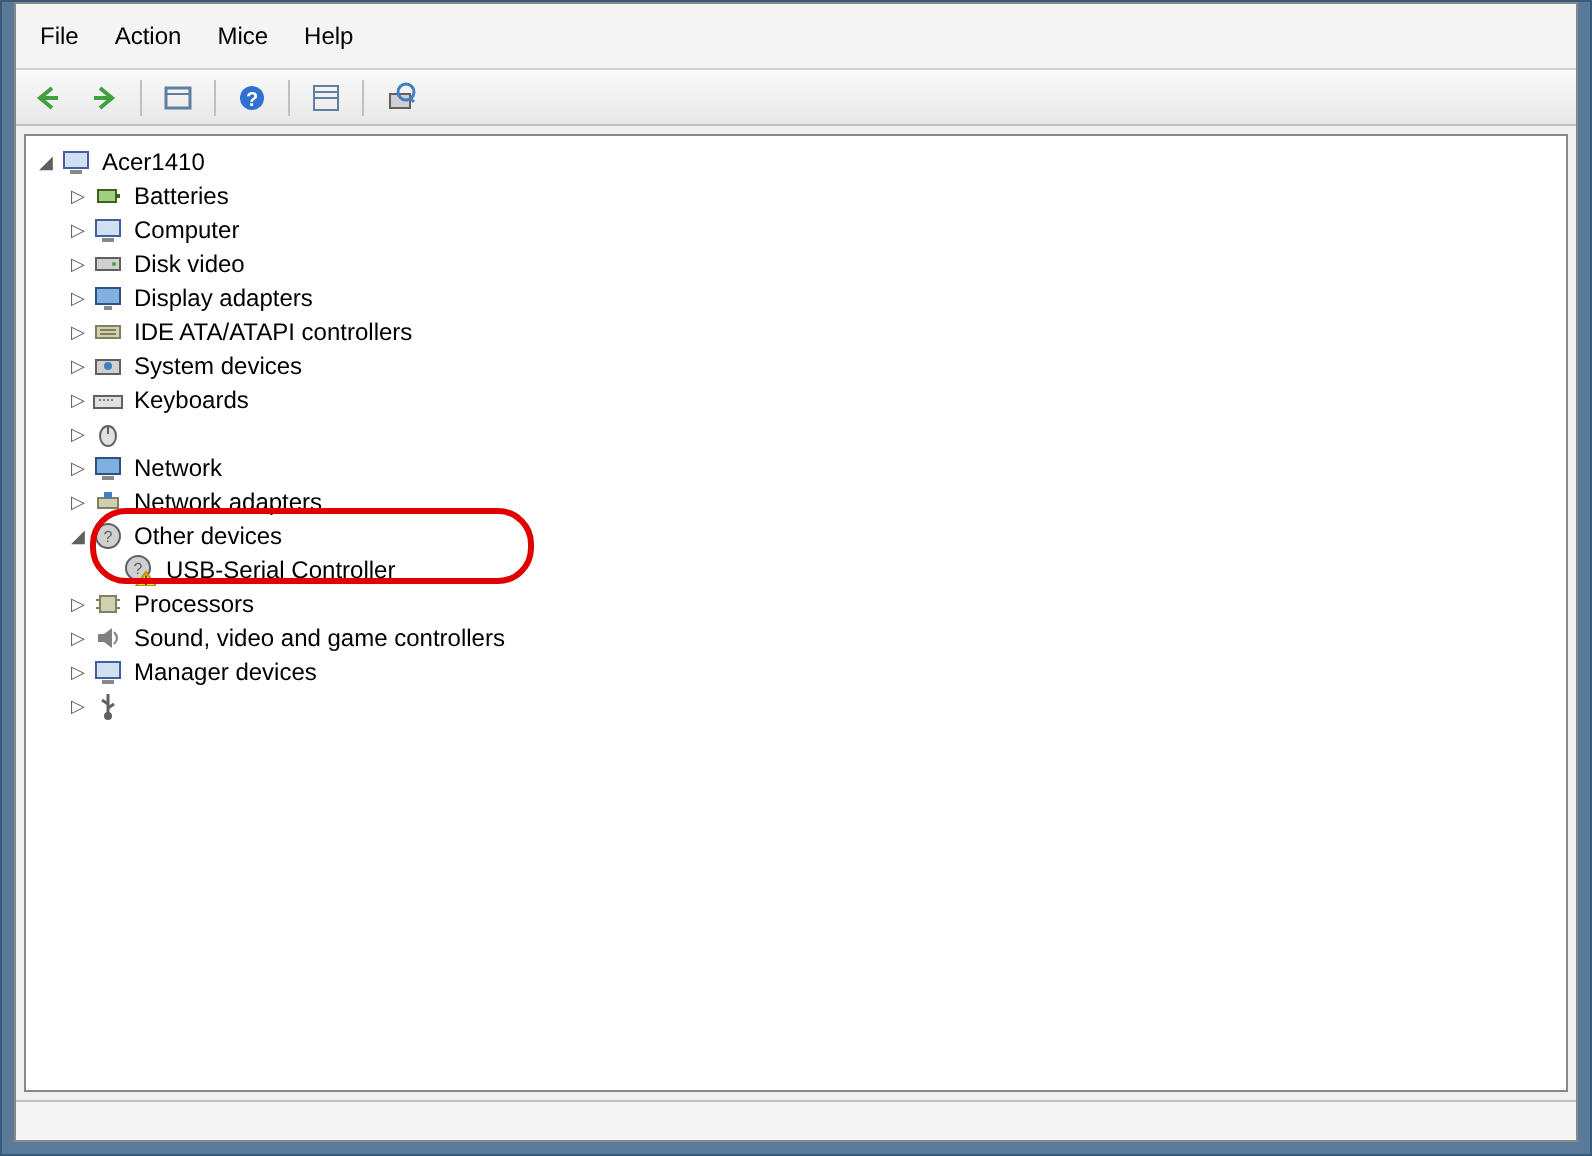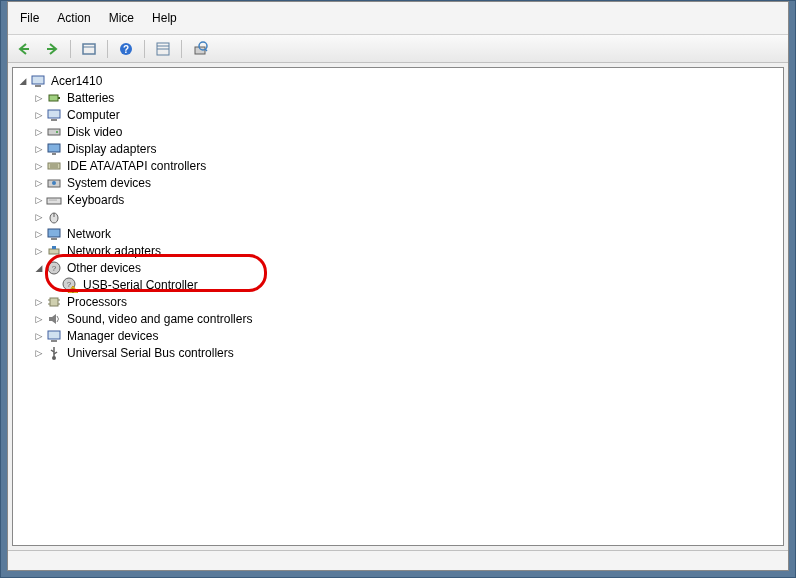--- a/index.html
+++ b/index.html
@@ -411,21 +411,20 @@
         <span class="indent" style="width:16px"></span>
         <span class="expander">▷</span>
         <span class="dev-icon">
             <svg class="icon" viewBox="0 0 16 16">
               <circle cx="8" cy="13" r="2" fill="#606060"></circle>
               <line x1="8" y1="2" x2="8" y2="13" stroke="#606060" stroke-width="1.5"></line>
               <line x1="8" y1="7" x2="5" y2="5" stroke="#606060" stroke-width="1.5"></line>
               <line x1="8" y1="9" x2="11" y2="7" stroke="#606060" stroke-width="1.5"></line>
             </svg>
           </span>
-        <span class="node-label">Universal Serial Bus controllers</span>
       </div>
 
       <div class="highlight-circle" style="top:186px; left:32px; width:222px; height:38px;"></div>
 
     </div>
 
     <div class="statusbar"></div>
 
   </div>
 </div>

